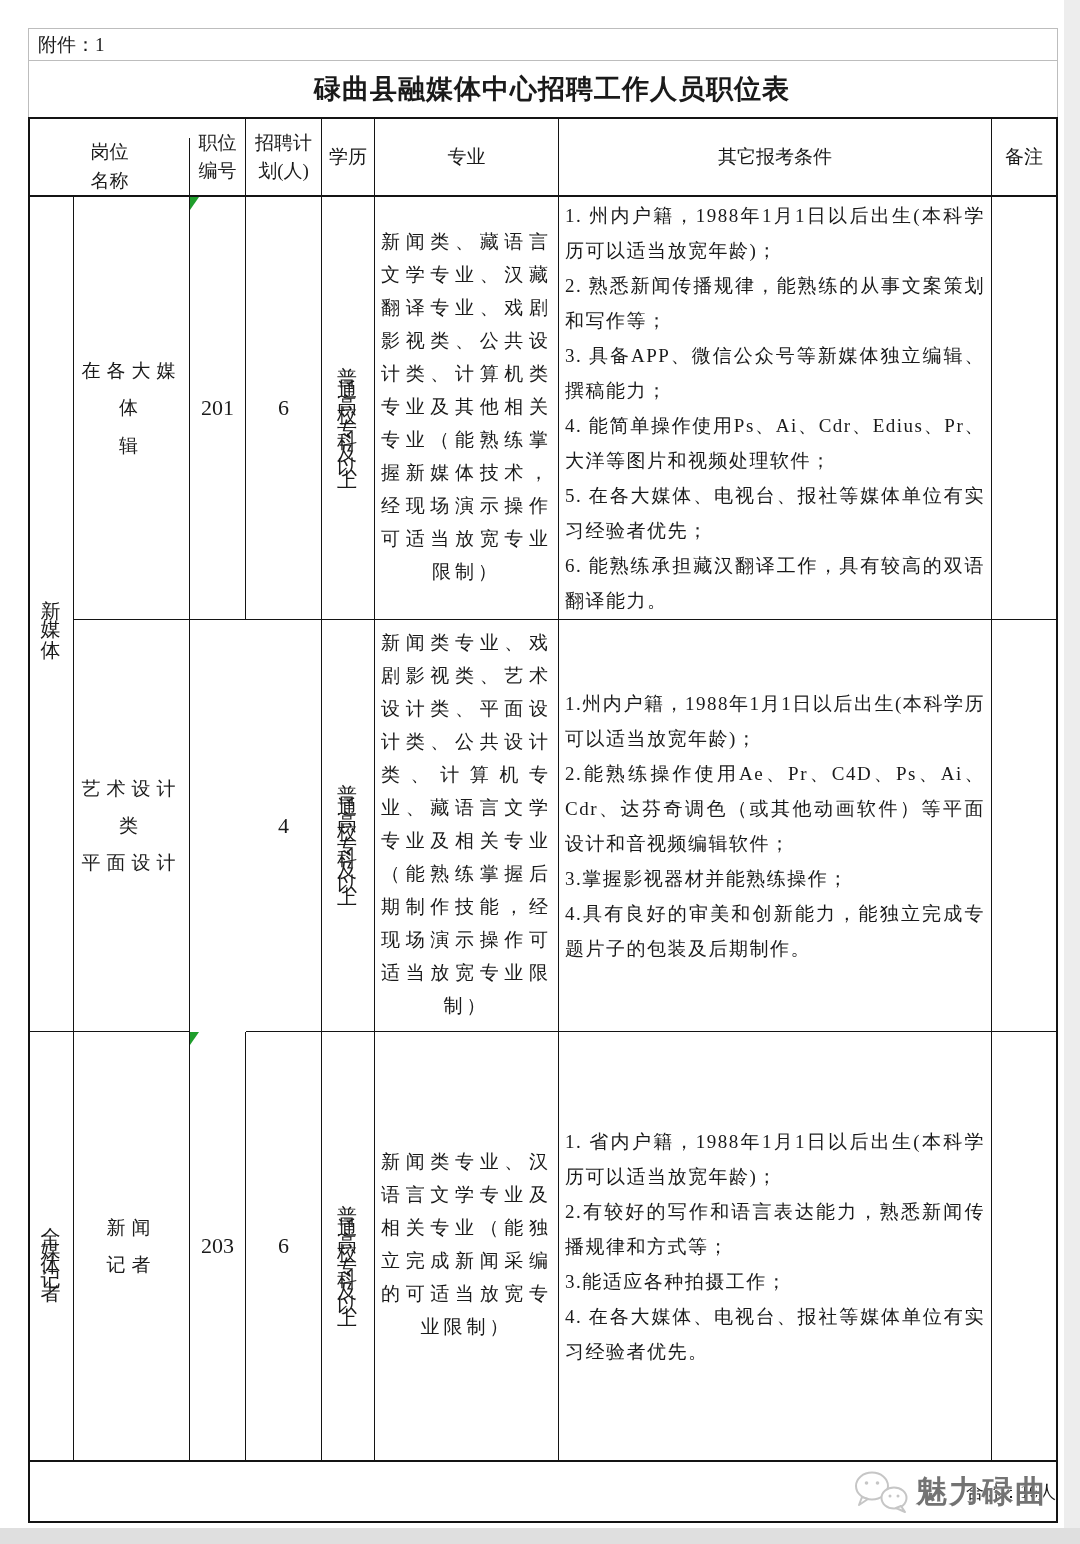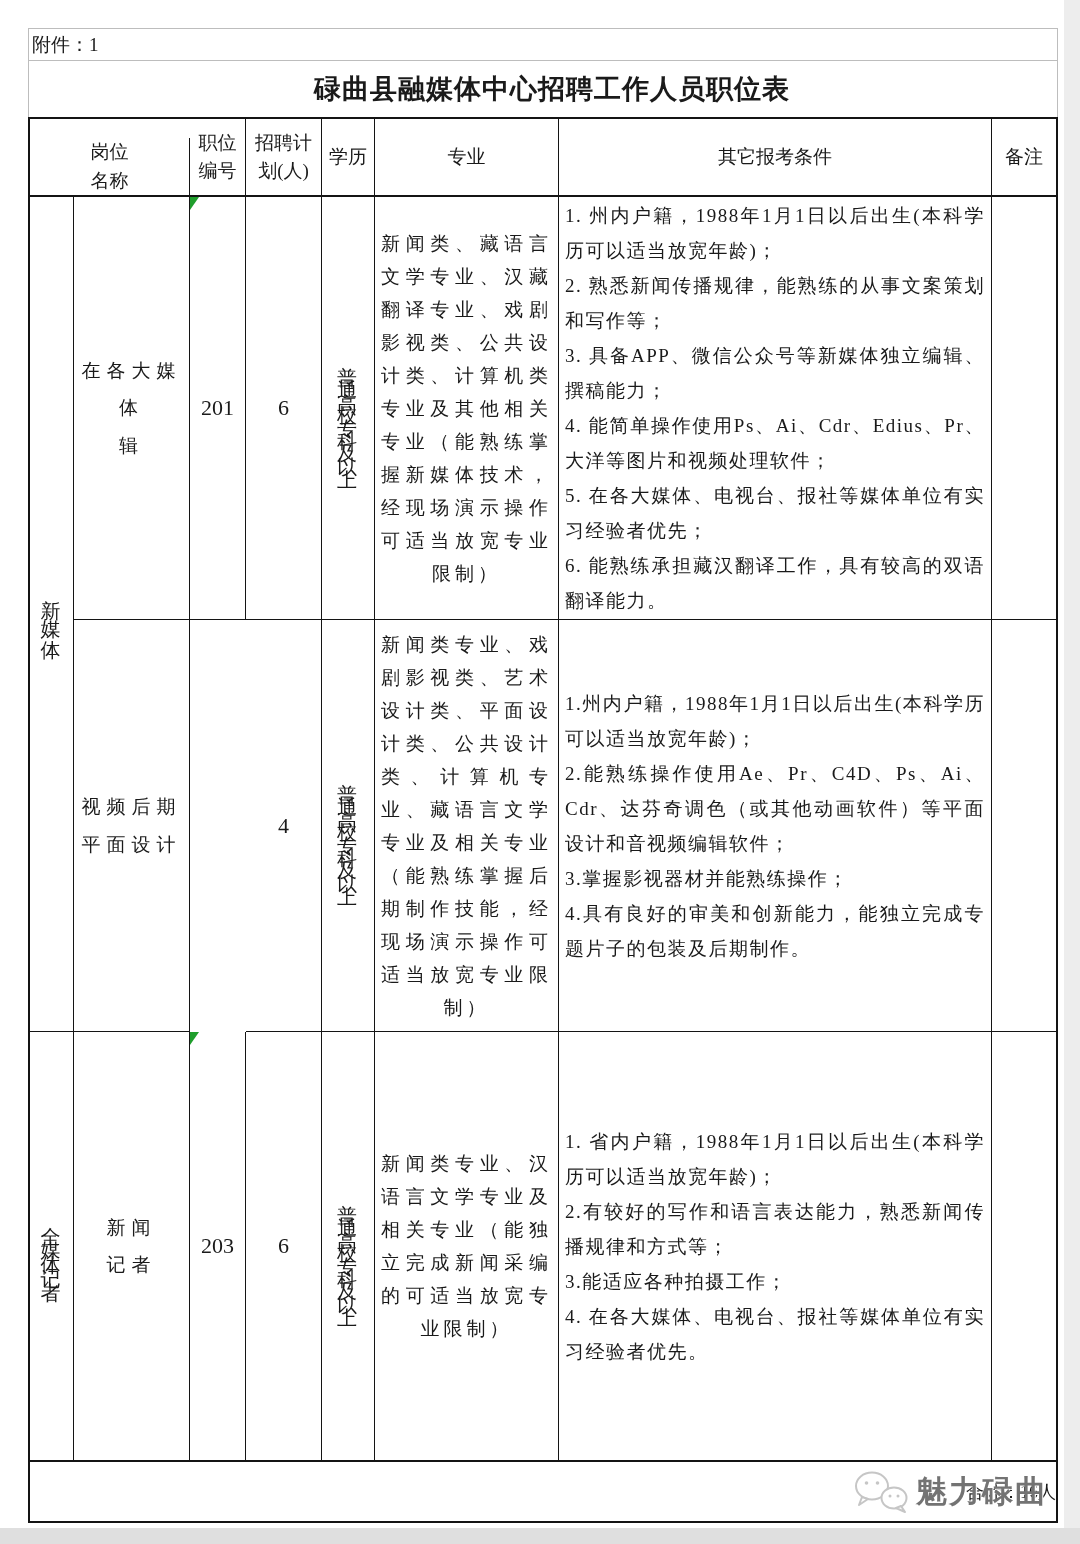--- a/index.html
+++ b/index.html
@@ -9,21 +9,21 @@
     color:#1a1a1a;position:relative;overflow:hidden;
   }
   .page{position:absolute;inset:0;background:#ffffff;}
   .edge-right{position:absolute;top:0;right:0;width:16px;height:100%;background:#ededed;}
   .edge-bottom{position:absolute;left:0;bottom:0;width:100%;height:16px;background:#dfdfdf;}
 
   
   .attach-strip{
     position:absolute;left:28px;top:28px;width:1030px;height:33px;
     box-sizing:border-box;border:1px solid #bdbdbd;
-    display:flex;align-items:center;padding-left:3px;font-size:19px;
+    display:flex;align-items:center;padding-left:9px;font-size:19px;
   }
   .title-strip{
     position:absolute;left:28px;top:60px;width:1030px;height:57px;
     box-sizing:border-box;border-left:1px solid #bdbdbd;border-right:1px solid #bdbdbd;
     display:flex;align-items:center;justify-content:center;padding-left:18px;
   }
   .title-strip .t{font-size:27px;font-weight:bold;letter-spacing:1px;}
 
   
   .grid{
@@ -49,21 +49,21 @@
   .ls-group3{letter-spacing:20px;}
   .ls-group5{letter-spacing:14px;}
   .ls-edu{letter-spacing:13px;}
 
   .name{font-size:19px;line-height:1.95;letter-spacing:6px;text-align:center;white-space:pre-line;}
   .num{font-size:22px;}
 
   .major{
     font-size:19px;line-height:33px;letter-spacing:4px;
     text-align:justify;text-align-last:center;white-space:pre-line;
-    width:100%;padding:0 6px;box-sizing:border-box;
+    width:100%;padding:0 6px;box-sizing:border-box;font-family:Liberation Mono, monospace;
   }
   .cond-cell{justify-content:flex-start;}
   .cond{
     font-size:19px;line-height:35px;letter-spacing:1.5px;
     text-align:justify;white-space:pre-line;
     width:100%;padding:0 6px;box-sizing:border-box;
   }
 
   .tri{
     position:absolute;top:0;left:0;width:9px;height:13px;
@@ -141,21 +141,21 @@
 3. 具备APP、微信公众号等新媒体独立编辑、撰稿能力；
 4. 能简单操作使用Ps、Ai、Cdr、Edius、Pr、大洋等图片和视频处理软件；
 5. 在各大媒体、电视台、报社等媒体单位有实习经验者优先；
 6. 能熟练承担藏汉翻译工作，具有较高的双语翻译能力。</div>
     </div>
     <div class="cell last-col" style="grid-column:8;grid-row:2;">
       <span></span>
     </div>
 
     <div class="cell" style="grid-column:2;grid-row:3;">
-      <span class="name">视频后期
+      <span class="name">艺术设计类
 平面设计</span>
     </div>
     <div class="cell" style="grid-column:4;grid-row:3;">
       <span class="num">4</span>
     </div>
     <div class="cell" style="grid-column:5;grid-row:3;">
       <span class="vtext ls-edu">普通高校专科及以上</span>
     </div>
     <div class="cell" style="grid-column:6;grid-row:3;">
       <div class="major">新闻类专业、戏剧影视类、艺术设计类、平面设计类、公共设计类、计算机专业、藏语言文学专业及相关专业（能熟练掌握后期制作技能，经现场演示操作可适当放宽专业限制）</div>

